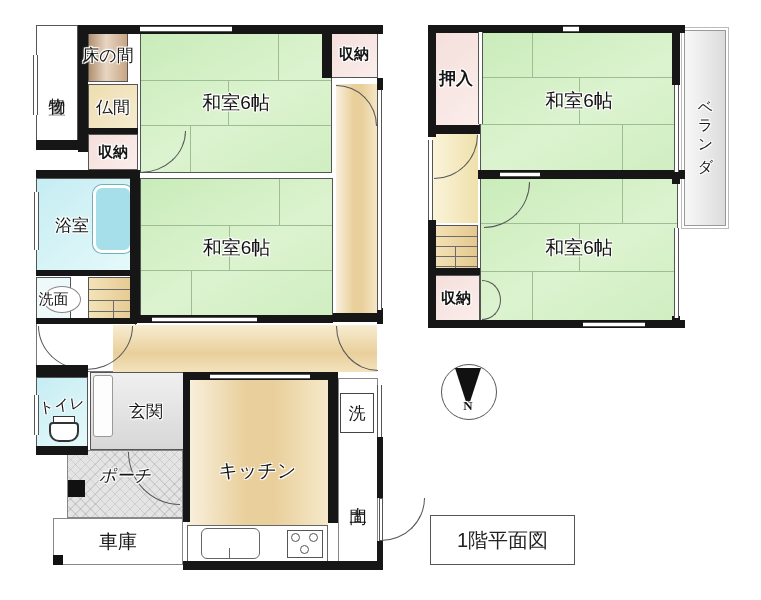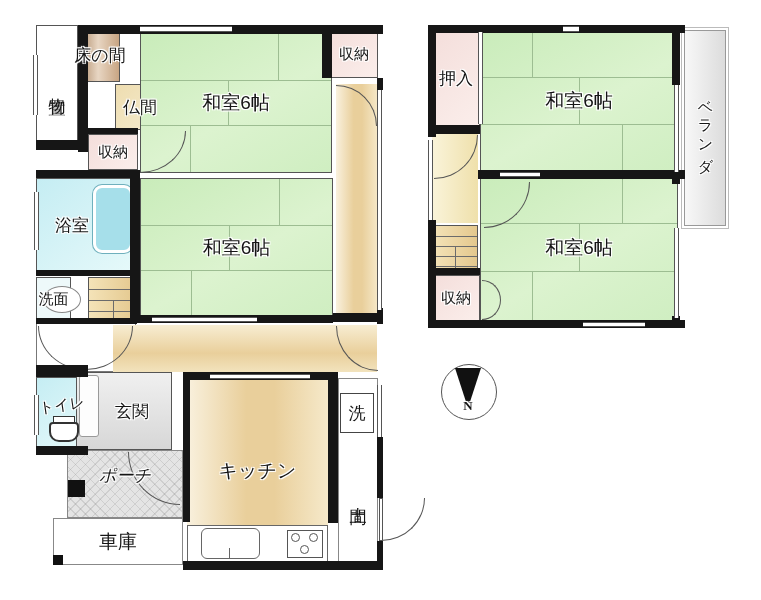--- a/index.html
+++ b/index.html
@@ -16,31 +16,31 @@
   .vert{writing-mode:vertical-rl;letter-spacing:2px;}
   .wall{position:absolute;background:var(--wall,#161616);z-index:20;}
   .win-h{position:absolute;background:#fff;border-top:1px solid #555;border-bottom:1px solid #555;box-sizing:border-box;z-index:25;}
   .win-v{position:absolute;background:#fff;border-left:1px solid #555;border-right:1px solid #555;box-sizing:border-box;z-index:25;}
   .arc{position:absolute;box-sizing:border-box;z-index:15;}
   .arc.br{border-right:1.4px solid #555;border-bottom:1.4px solid #555;border-bottom-right-radius:100% 100%;}
   .arc.bl{border-left:1.4px solid #555;border-bottom:1.4px solid #555;border-bottom-left-radius:100% 100%;}
   .arc.tr{border-right:1.4px solid #555;border-top:1.4px solid #555;border-top-right-radius:100% 100%;}
   .tline{position:absolute;background:#9dbd92;z-index:5;}
   .green{background:linear-gradient(150deg,#c9ecba 0%,var(--tatami_green,#e2f6d4) 55%,#cfeec1 100%);}
-  .pink{background:linear-gradient(135deg,var(--storage_pink,#f4dedb) 0%,#fbeeeb 100%);}
+  .pink{background:linear-gradient(135deg,var(--storage_pink,#f4dedb) 0%,#fbeeeb 100%);font-weight:bold;}
   .cyan{background:linear-gradient(140deg,var(--bath_cyan,#c3ecf2) 0%,#e6f9fa 100%);}
   .wood-v{background:linear-gradient(90deg,#f9f1de 0%,var(--wood,#e9cf9b) 42%,var(--wood,#e9cf9b) 62%,#f6e9ca 100%);}
   .wood-h{background:linear-gradient(180deg,#f7edd2 0%,var(--wood,#e9cf9b) 60%,#f2e3bd 100%);}
   .cream{background:linear-gradient(90deg,#faf4da 0%,#efe0ab 100%);}
   .graygrad{background:linear-gradient(180deg,#f0f0f0 0%,#d7d7d7 100%),
             repeating-linear-gradient(90deg,rgba(255,255,255,.5) 0 1px,transparent 1px 12px);}
   .stairs{background:linear-gradient(90deg,#f4e3b8,#e4c88e);}
   .sline{position:absolute;background:#6b6b6b;z-index:6;}
   .brown{background:linear-gradient(90deg,#b2906f 0%,#e8d6c3 45%,#c8a583 100%);}
-  .tan{background:linear-gradient(135deg,#eeddb0 0%,#f5ecd0 100%);margin-left:27px;}
+  .tan{background:linear-gradient(135deg,#eeddb0 0%,#f5ecd0 100%);}
   .hatch{background:
      repeating-linear-gradient(45deg,rgba(120,120,120,.20) 0 1px,transparent 1px 7px),
      repeating-linear-gradient(-45deg,rgba(120,120,120,.20) 0 1px,transparent 1px 7px),#e4e4e4; font-style: italic;}
   .veranda{background:linear-gradient(90deg,#f8f8f8 0%,#dcdcdc 100%);border:1px solid #999;
      outline:1px solid #bbb;outline-offset:2px;}
   .fix{position:absolute;box-sizing:border-box;z-index:18;}
   .titlebox{position:absolute;box-sizing:border-box;border:1px solid #555;background:#fff;
      display:flex;align-items:center;justify-content:center;font-size:20px;color:#222;z-index:40;}
   .blacksq{position:absolute;background:#111;z-index:22;}
 </style>
@@ -49,21 +49,21 @@
 
 <div id="plan">
 
   <div>
 
     <div class="room" style="left:36px;top:25px;width:42px;height:122px">
       <span class="lbl vert">物置</span>
     </div>
     <div class="win-v" style="left:33px;top:55px;width:5px;height:60px"></div>
 
-    <div class="room brown" style="left:80px;top:28px;width:40px;height:54px">
+    <div class="room brown" style="left:88px;top:28px;width:40px;height:54px">
       <span class="lbl">床の間</span>
     </div>
     <div class="room tan" style="left:88px;top:84px;width:50px;height:46px">
       <span class="lbl">仏間</span>
     </div>
     <div class="room pink" style="left:88px;top:134px;width:50px;height:36px">
       <span class="lbl lbl-sm">収納</span>
     </div>
 
     <div class="room green" style="left:140px;top:33px;width:192px;height:140px">
@@ -116,21 +116,21 @@
     <div class="room wood-h noborder" style="left:113px;top:325px;width:264px;height:47px"></div>
     <div class="arc bl" style="left:336px;top:326px;width:42px;height:45px"></div>
 
     <div class="room cyan" style="left:36px;top:377px;width:52px;height:71px">
       <span class="lbl lbl-sm" style="transform:rotate(-8deg);top:-14px">トイレ</span>
       <div class="fix" style="left:12px;top:44px;width:30px;height:20px;background:#fff;border:2px solid #333;border-radius:4px 4px 10px 10px"></div>
       <div class="fix" style="left:16px;top:38px;width:22px;height:7px;background:#fff;border:1px solid #333"></div>
     </div>
     <div class="win-v" style="left:34px;top:395px;width:5px;height:40px"></div>
 
-    <div class="room graygrad" style="left:76px;top:372px;width:96px;height:78px">
+    <div class="room graygrad" style="left:90px;top:372px;width:96px;height:78px">
       <div class="fix" style="left:2px;top:2px;width:20px;height:62px;background:#fdfdfd;border:1px solid #999;border-radius:3px"></div>
       <span class="lbl" style="left:16px">玄関</span>
     </div>
 
     <div class="room hatch thin" style="left:67px;top:450px;width:116px;height:68px">
       <span class="lbl" style="top:-18px">ポーチ</span>
     </div>
     <div class="blacksq" style="left:68px;top:480px;width:17px;height:17px"></div>
     <div class="arc bl" style="left:128px;top:452px;width:52px;height:53px"></div>
 
@@ -249,14 +249,17 @@
     <div class="win-v" style="left:674px;top:228px;width:5px;height:90px"></div>
     <div class="wall" style="left:672px;top:316px;width:8px;height:12px"></div>
   </div>
 
   <div>
     <div style="position:absolute;left:441px;top:364px;width:54px;height:54px;border:1px solid #555;border-radius:50%;background:#fff"></div>
     <div style="position:absolute;left:455px;top:368px;width:0;height:0;border-left:13px solid transparent;border-right:13px solid transparent;border-top:40px solid #111"></div>
     <div class="lbl" style="left:460px;top:398px;width:16px;height:16px;font-size:13px;font-weight:bold;font-family:'Liberation Serif','DejaVu Serif',serif">N</div>
   </div>
 
+  <div class="titlebox" style="left:430px;top:515px;width:145px;height:50px">
+    <span>1階平面図</span>
+  </div>
 
 </div>
 
 </body></html>

